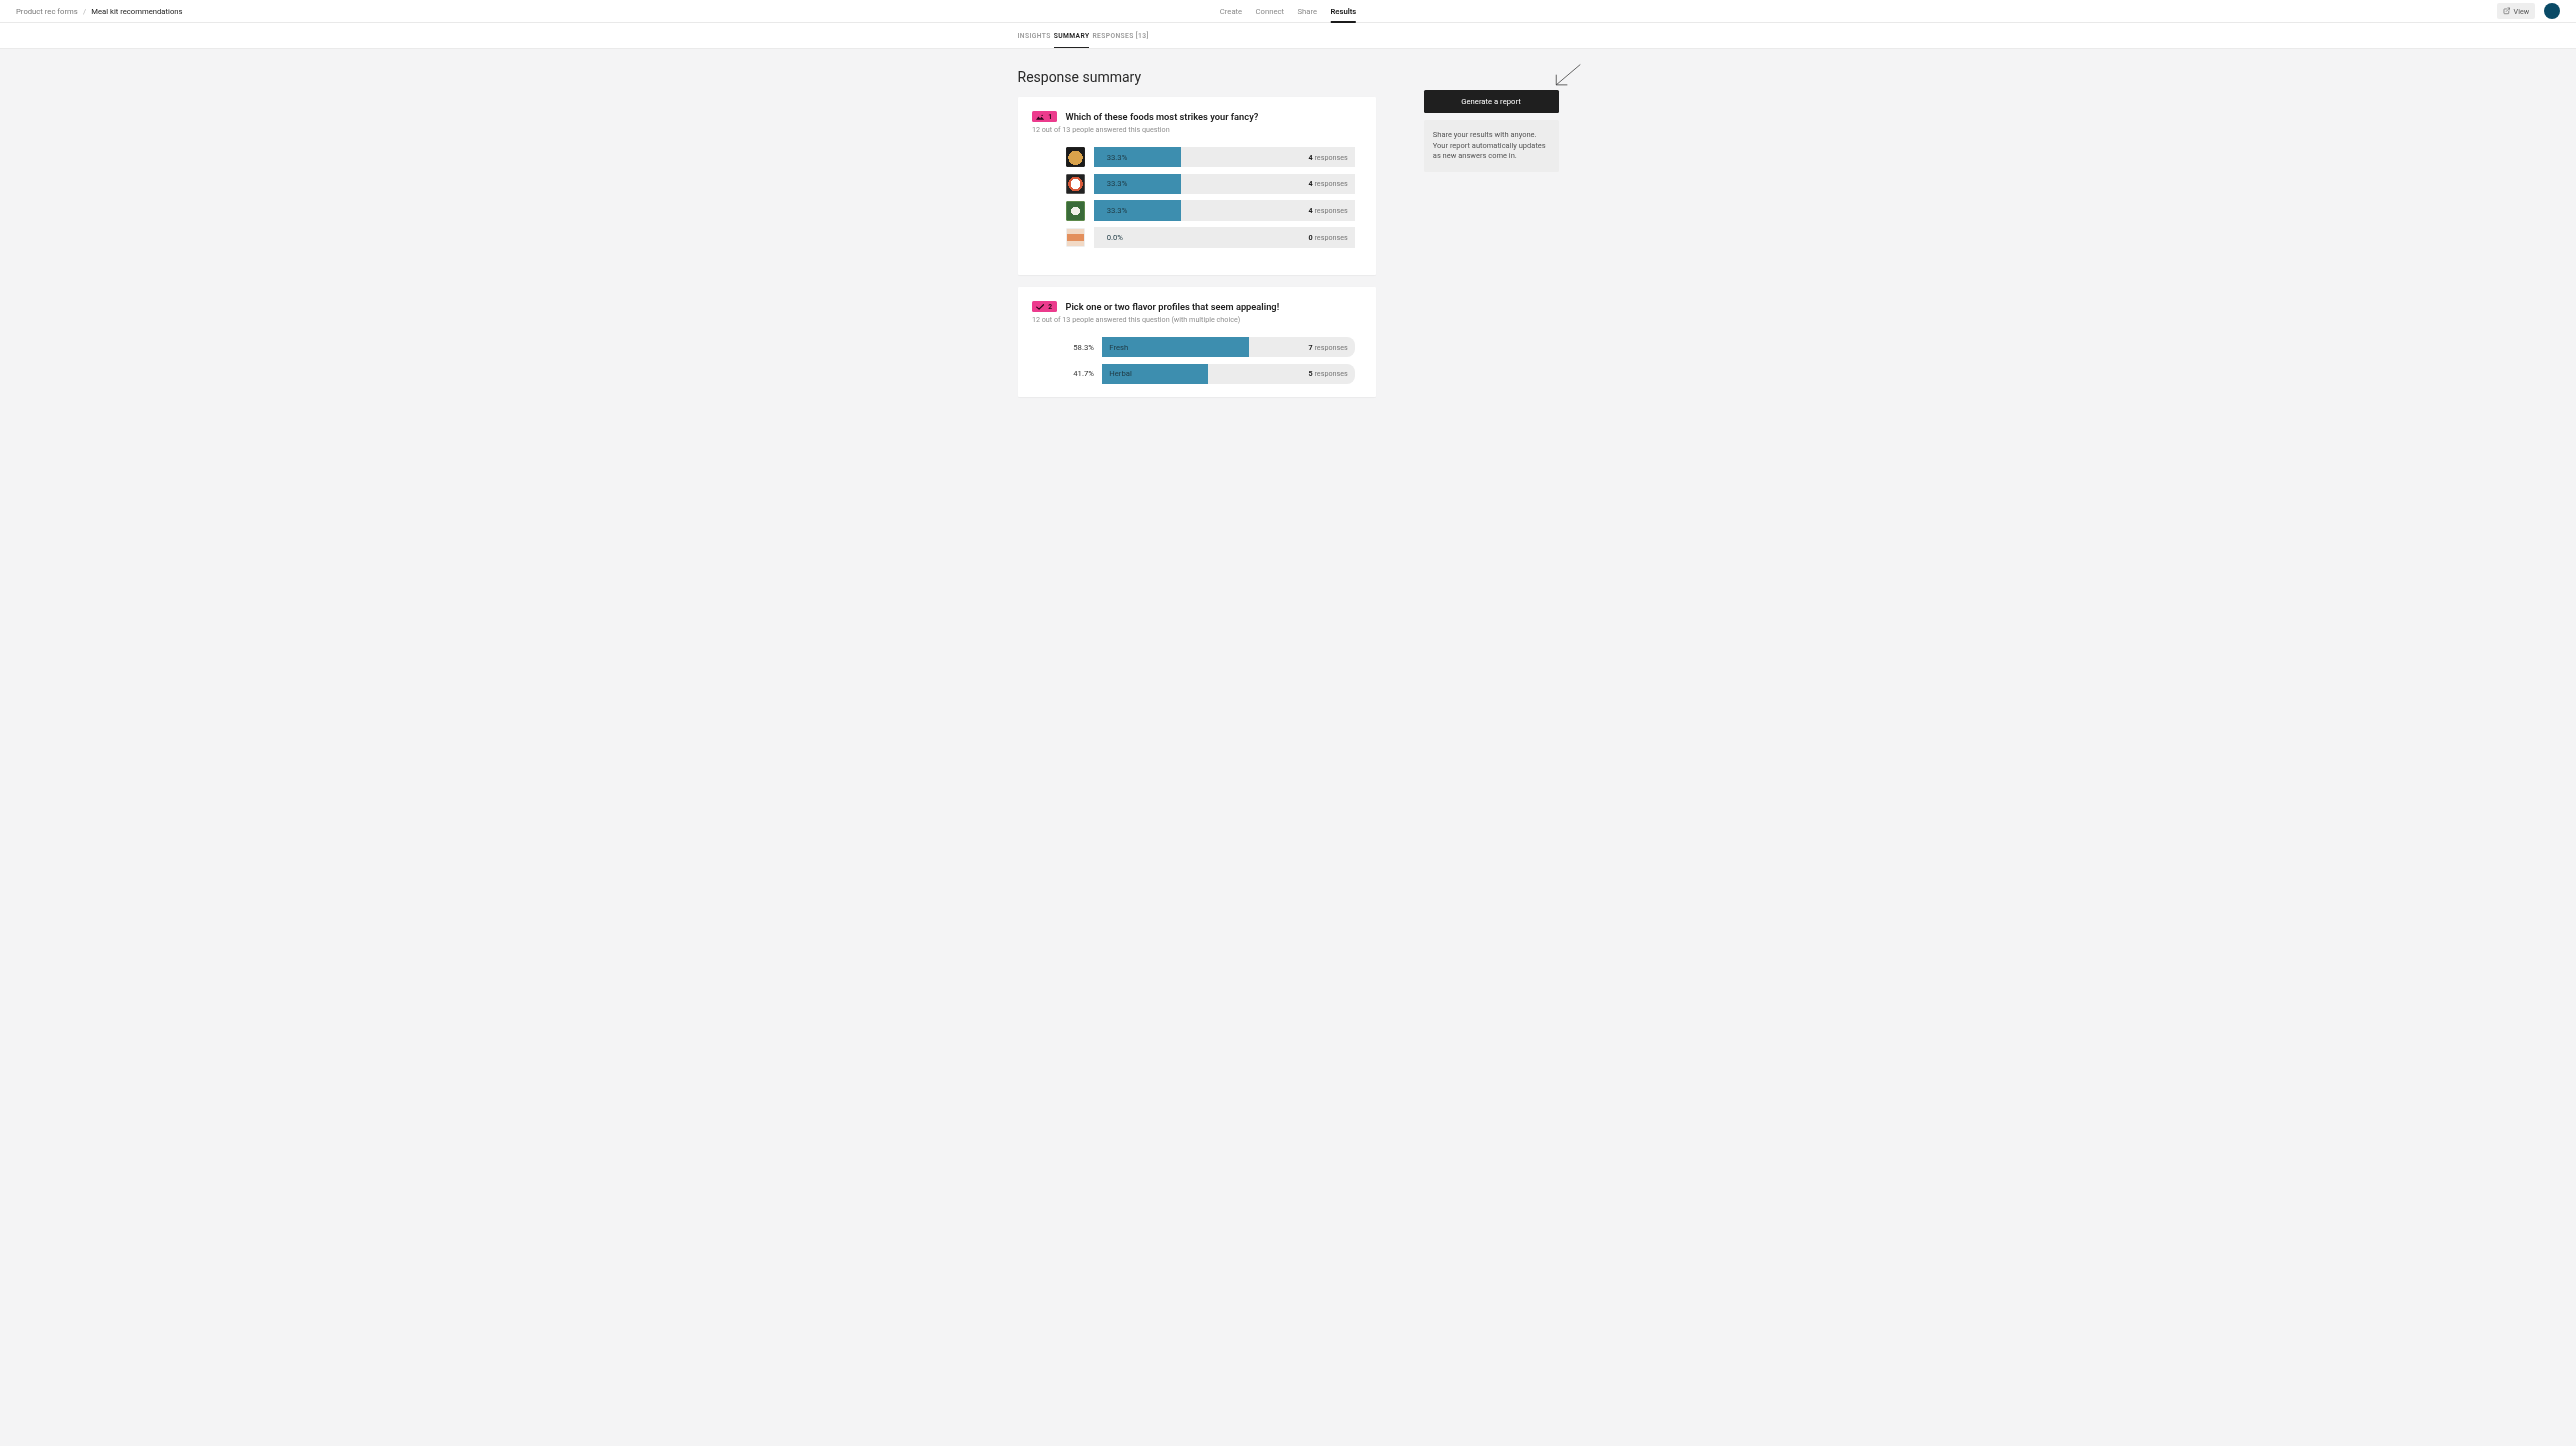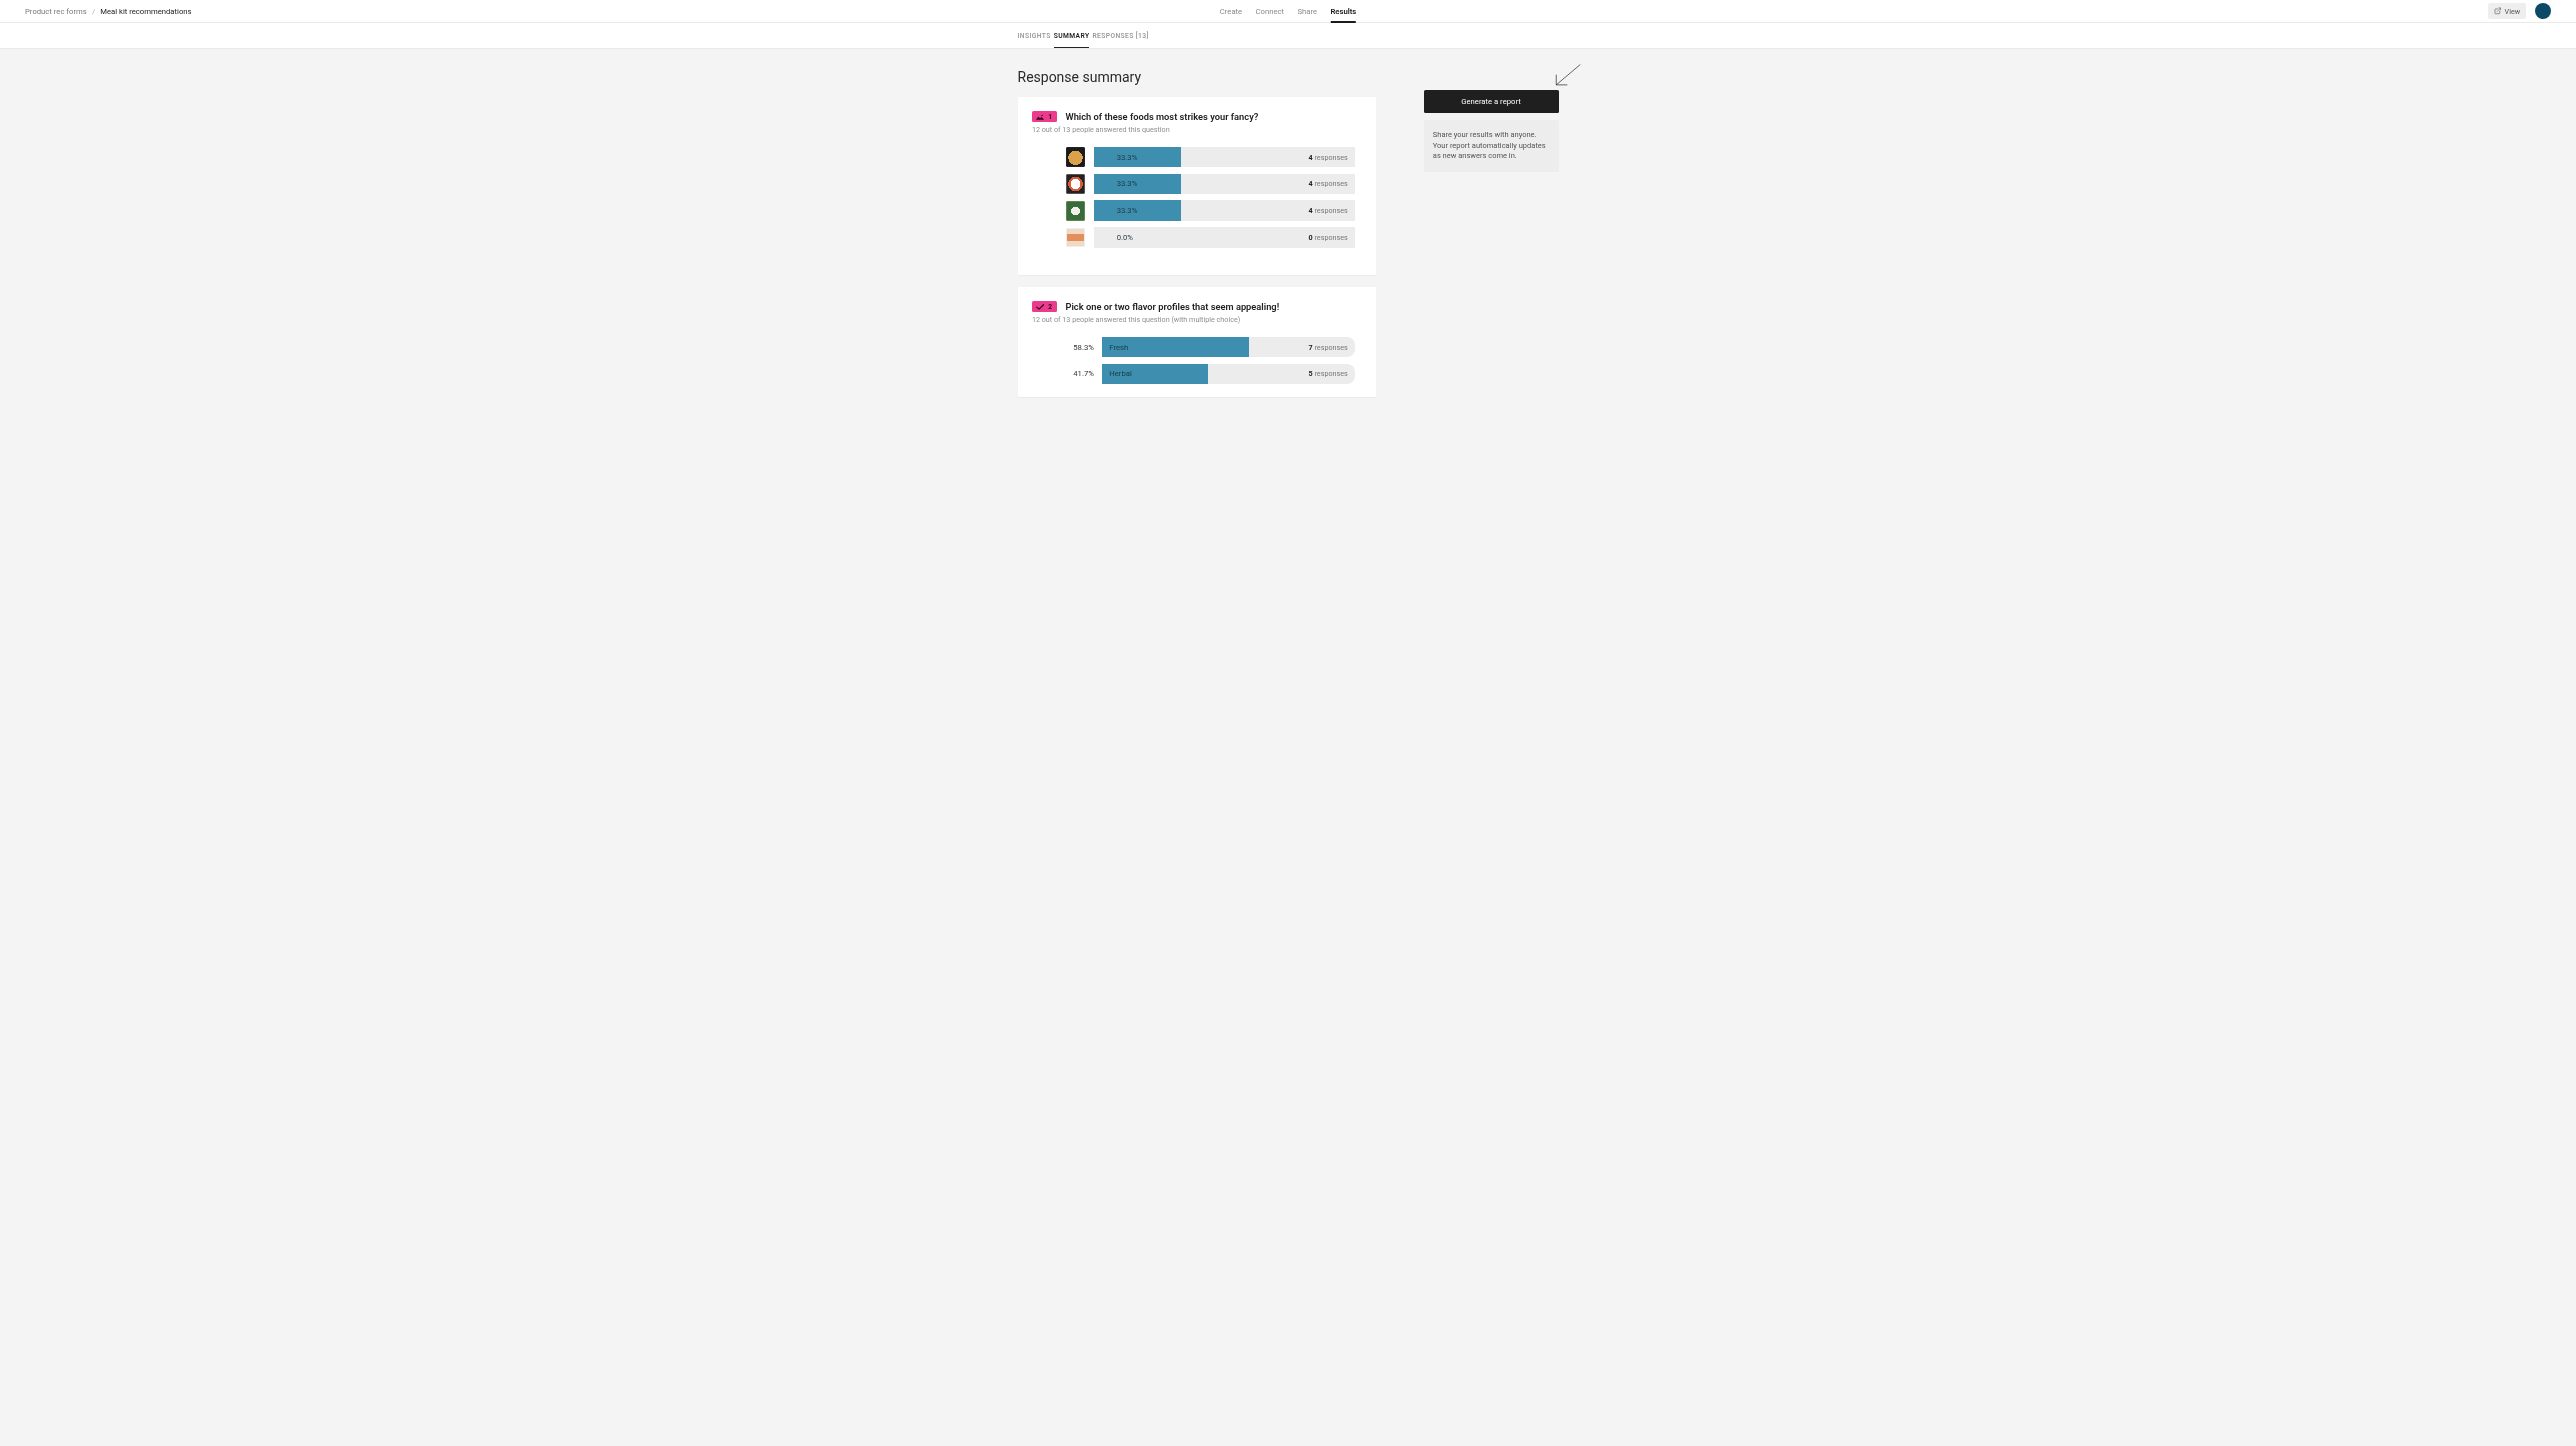--- a/index.html
+++ b/index.html
@@ -8,21 +8,21 @@
     color: #202020;
     background: #fff;
     font-size: 7.7px;
   }
 
   
   .topbar {
     display: flex;
     align-items: center;
     height: 23px;
-    padding: 0 25px;
+    padding: 0 16px;
     border-bottom: 0.5px solid #e9e9e9;
     position: relative;
   }
   .breadcrumb { display: flex; align-items: center; gap: 5.2px; font-size: 7.7px; }
   .breadcrumb .folder { color: #7a7a7a; }
   .breadcrumb .sep { color: #b5b5b5; }
   .breadcrumb .title { color: #222; }
 
   .topnav {
     position: absolute;
@@ -187,21 +187,21 @@
     align-items: center;
   }
   .barfill {
     background: #3d8eaf;
     height: 100%;
     display: flex;
     align-items: center;
   }
   .barpct {
     position: absolute;
-    left: 23px;
+    left: 13px;
     color: #1f3a44;
     font-size: 7.7px;
   }
   .barresp {
     position: absolute;
     right: 7.2px;
     font-size: 7.2px;
     color: #777;
   }
   .barresp b { color: #222; font-weight: 700; }

